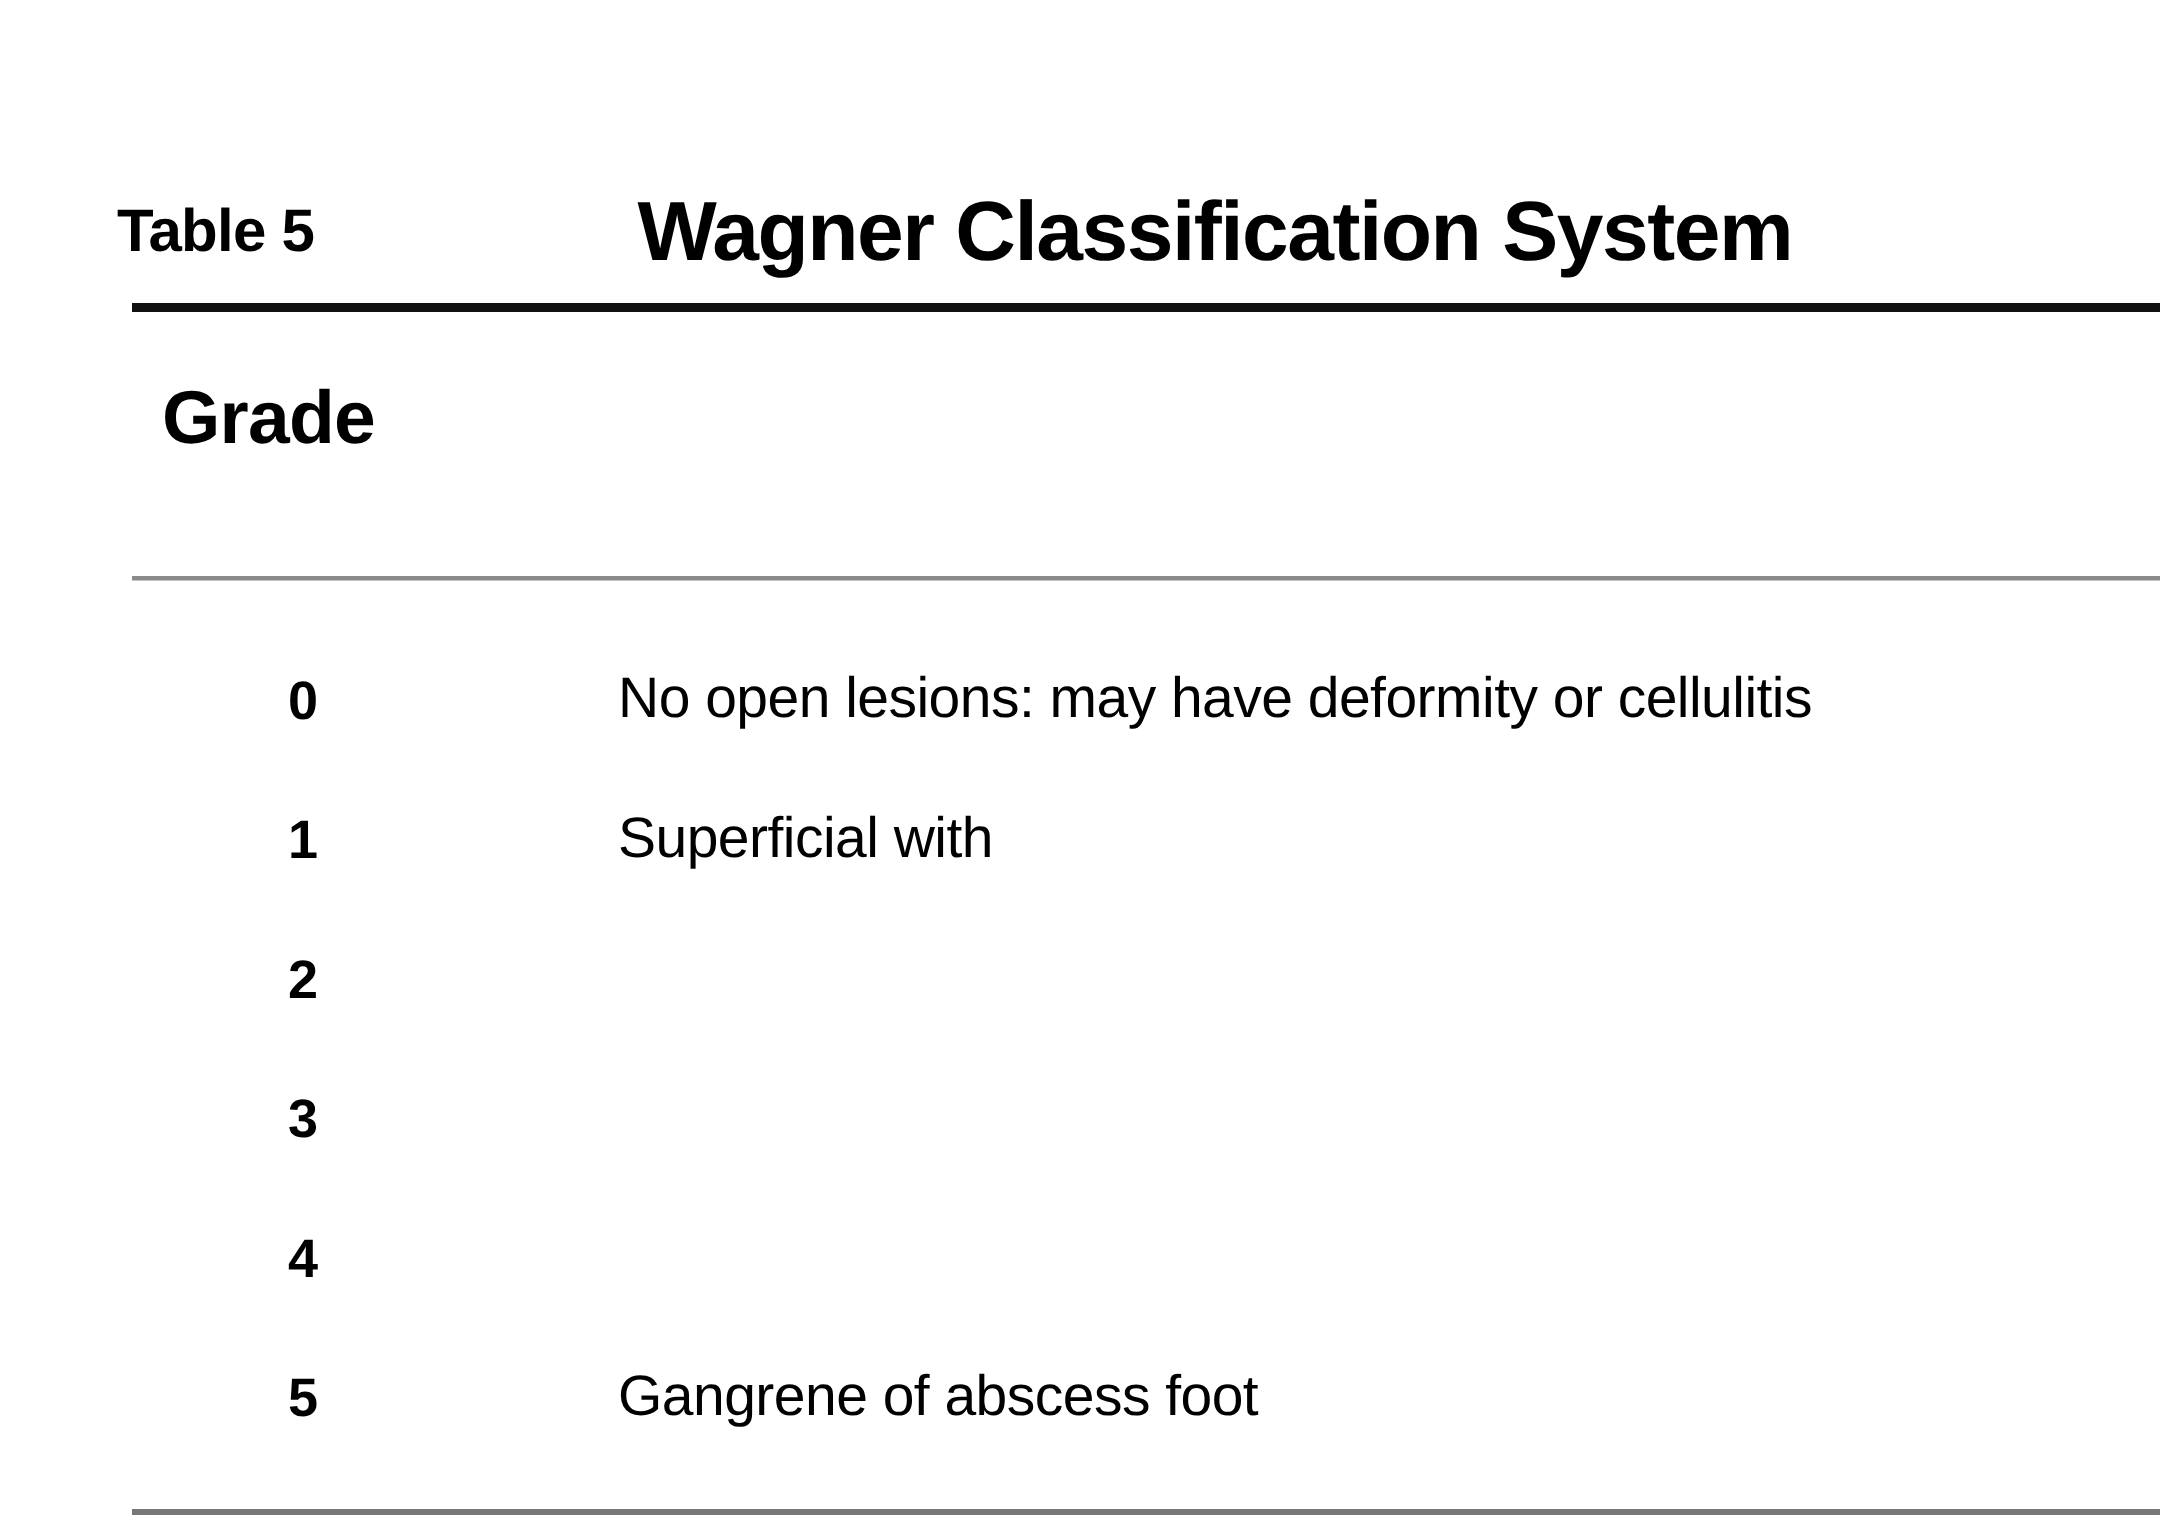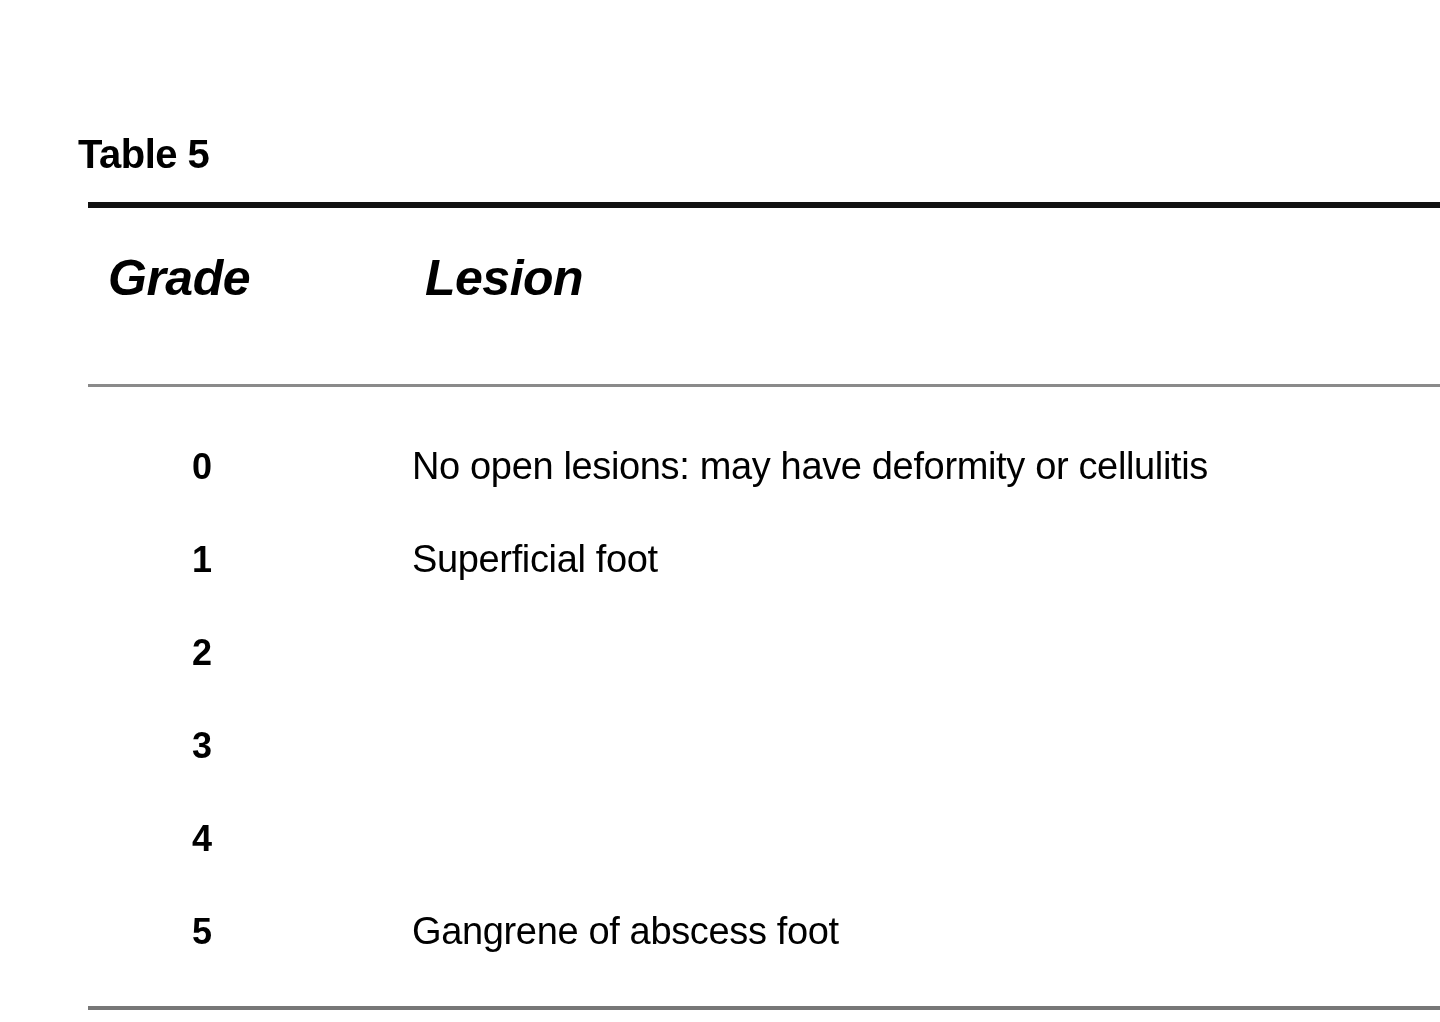--- a/index.html
+++ b/index.html
@@ -80,21 +80,20 @@
     background: #777777;
   }
 
   
   .head-row {
     position: absolute;
     left: 0;
     top: 248px;
     width: 1440px;
     height: 70px;
-    font-style: italic;
   }
 
   .head-grade {
     position: absolute;
     left: 108px;
     top: 0;
     font-size: 50px;
     font-weight: bold;
     letter-spacing: -0.5px;
     line-height: 60px;
@@ -148,41 +147,41 @@
     white-space: nowrap;
   }
 </style>
 </head>
 <body>
 
 <div class="page">
 
   <div class="caption-row">
     <div class="table-label">Table 5</div>
+    <div class="table-title">Wagner Classification System</div>
   </div>
 
   <div class="rule rule-top"></div>
 
   <div class="head-row">
     <div class="head-grade">Grade</div>
-    <div class="head-lesion">Lesion</div>
   </div>
 
   <div class="rule rule-mid"></div>
 
   <div class="rows">
 
     <div class="row">
       <div class="cell-grade">0</div>
       <div class="cell-lesion">No open lesions: may have deformity or cellulitis</div>
     </div>
 
     <div class="row">
       <div class="cell-grade">1</div>
-      <div class="cell-lesion">Superficial foot</div>
+      <div class="cell-lesion">Superficial with</div>
     </div>
 
     <div class="row">
       <div class="cell-grade">2</div>
     </div>
 
     <div class="row">
       <div class="cell-grade">3</div>
     </div>
 

